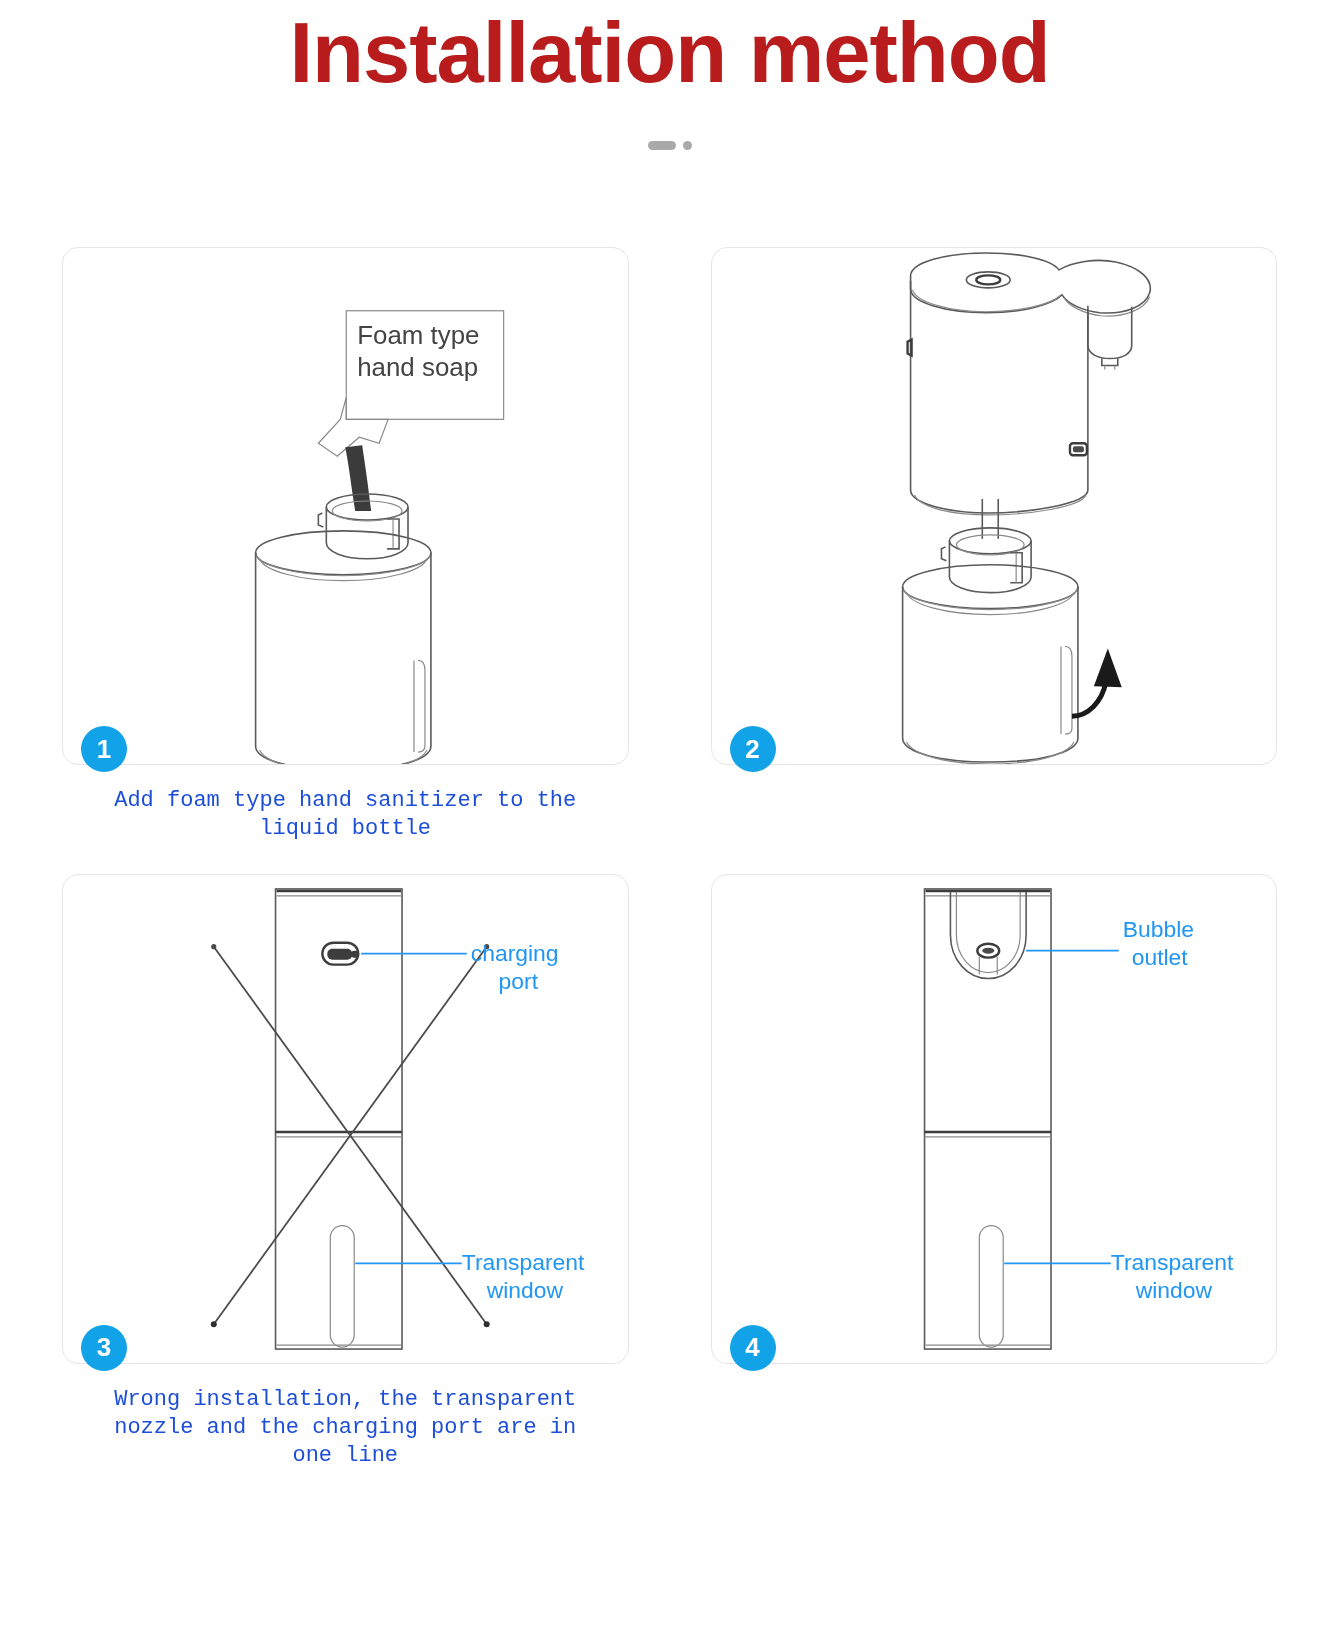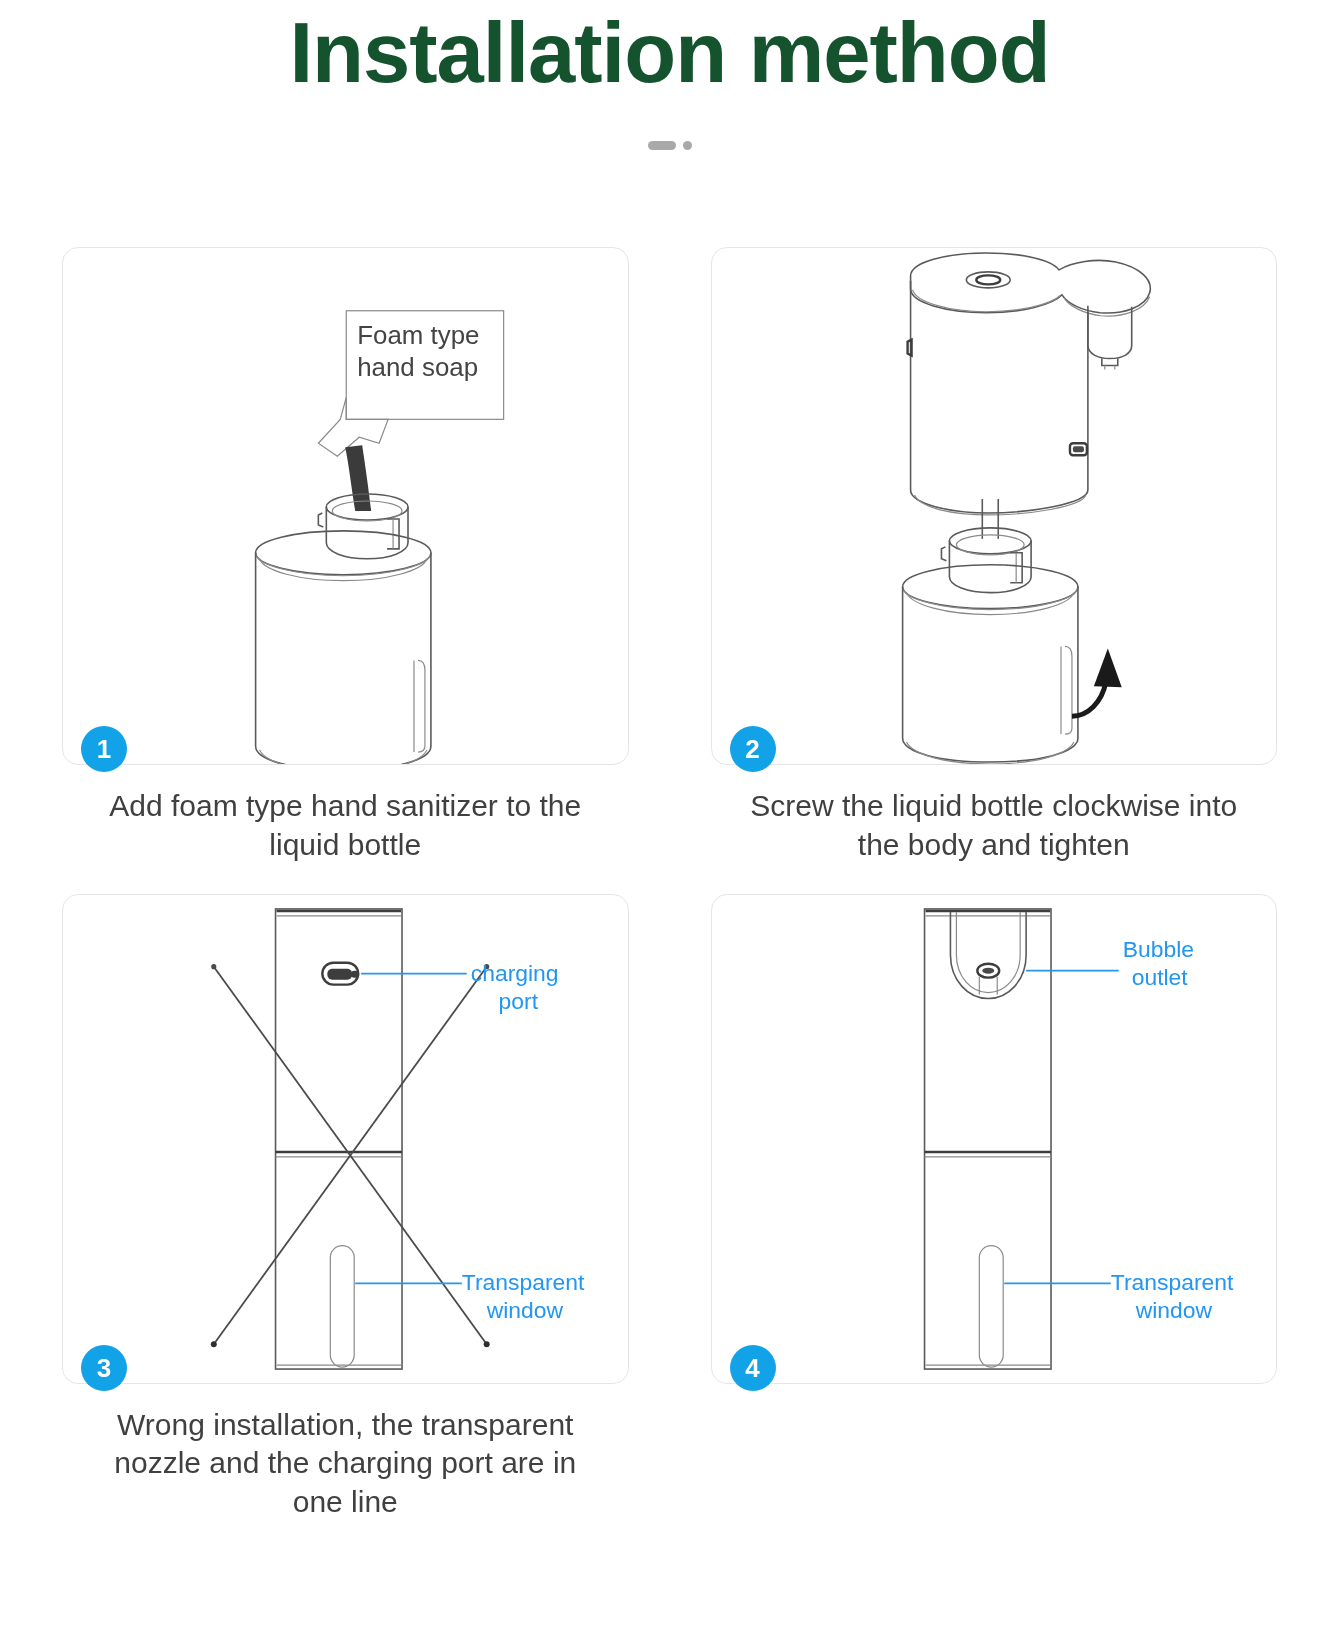--- a/index.html
+++ b/index.html
@@ -23,21 +23,21 @@
 
   
   .header {
     padding-top: 8px;
     text-align: center;
   }
   .page-title {
     font-size: 85px;
     line-height: 1.05;
     font-weight: bold;
-    color: #14532d;
+    color: #b91c1c;
     letter-spacing: -1px;
     margin: 0;
     font-family: "Liberation Sans", sans-serif;
   }
   .divider {
     margin-top: 42px;
     height: 12px;
     display: flex;
     align-items: center;
     justify-content: center;
@@ -98,25 +98,25 @@
     font-weight: bold;
     display: flex;
     align-items: center;
     justify-content: center;
     z-index: 5;
     font-family: "Liberation Sans", sans-serif;
   }
   .caption {
     margin-top: 22px;
     text-align: center;
-    color: #404040;
-    font-size: 30px;
+    color: #1d4ed8;
+    font-size: 22px;
     line-height: 1.28;
     max-width: 500px;
-    font-family: Liberation Sans, sans-serif;
+    font-family: Liberation Mono, monospace;
   }
   .row-2 .card { height: 490px; }
   .row-2 { margin-top: 30px; }
 
   svg { display: block; }
   .svg-fill { width: 100%; height: 100%; }
 
   .ln { fill: none; stroke: #5a5a5a; stroke-width: 1.6; }
   .ln-d { fill: none; stroke: #3d3d3d; stroke-width: 2.4; }
   .ln-t { fill: none; stroke: #8a8a8a; stroke-width: 1.2; }
@@ -253,21 +253,20 @@
               </g>
 
               <g>
                 <path d="M336 470 C 352 470, 366 456, 370 436" fill="none" stroke="#1a1a1a" stroke-width="5"></path>
                 <path d="M358 440 L372 402 L386 441 Z" fill="#1a1a1a"></path>
               </g>
           </svg>
         </div>
         <div class="badge">2</div>
       </div>
-      <div class="caption">Screw the liquid bottle clockwise into the body and tighten</div>
     </div>
   </div>
 
   <div class="grid row-2">
 
     <div class="step">
       <div class="card">
         <div class="card-inner">
           <svg class="svg-fill" viewBox="0 0 516 490" preserveAspectRatio="xMidYMid meet">
 

